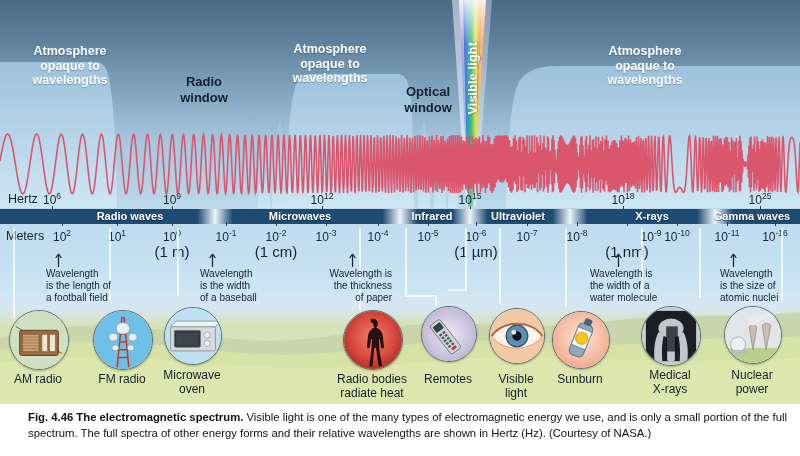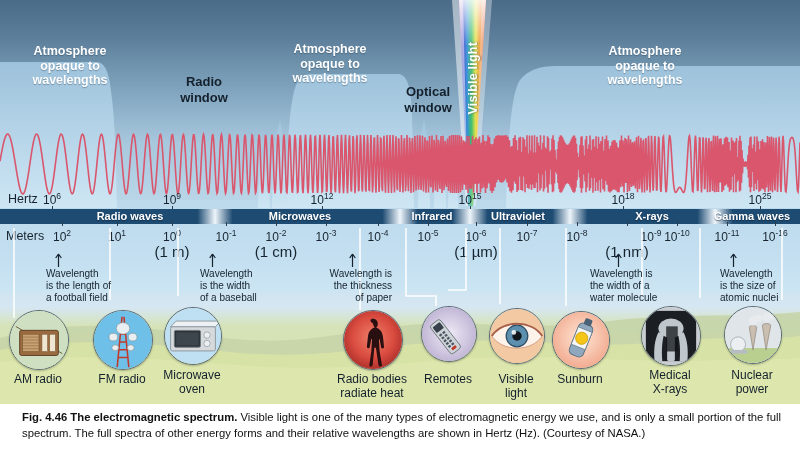--- a/index.html
+++ b/index.html
@@ -61,21 +61,21 @@
   .leaderlines{position:absolute;left:0;top:200px;width:800px;height:130px;}
 
   .icon{position:absolute;border-radius:50%;overflow:hidden;border:1.1px solid #5a6b77;
         box-shadow:0 1px 2px rgba(0,0,0,.25);}
   .icon svg{display:block;}
   .icon-label{position:absolute;font-size:12px;line-height:14px;color:#14202c;text-align:center;
               transform:translateX(-50%);white-space:pre-line;}
 
   
   #caption{position:absolute;left:0;top:404px;width:800px;height:52px;background:#fff;
-           padding:6px 10px 0 22px;box-sizing:border-box;}
+           padding:6px 10px 0 28px;box-sizing:border-box;}
   .cap-text{font-size:11.3px;line-height:15.5px;color:#111;}
   .cap-text b{font-weight:bold;}
 </style>
 </head>
 <body>
 
 <div id="page">
 
   <div id="figure">
 

